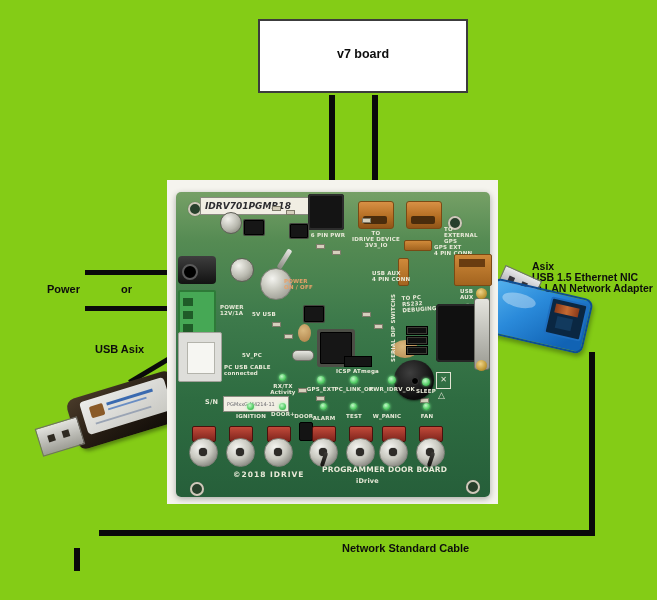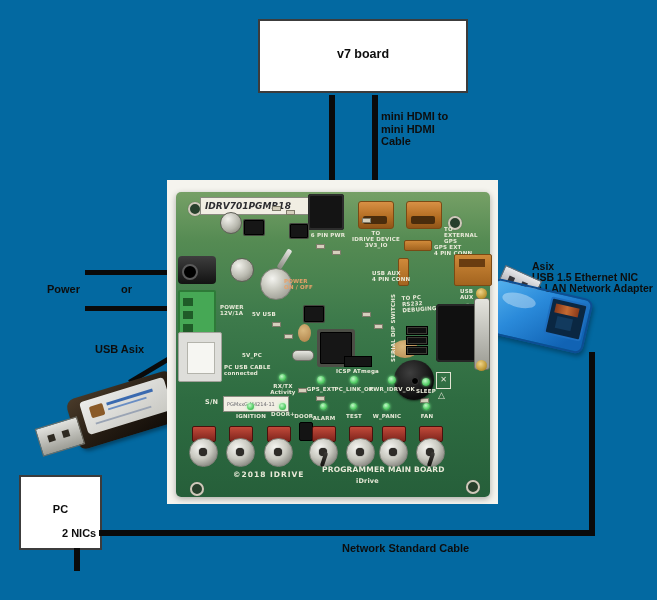--- a/index.html
+++ b/index.html
@@ -1,16 +1,16 @@
 <!DOCTYPE html>
 <html><head>
 <meta charset="utf-8">
 <style>
   html,body{margin:0;padding:0;background:#fff;}
-  #stage{position:relative;width:657px;height:600px;background:#0369a1;overflow:hidden;
+  #stage{position:relative;width:657px;height:600px;background:#84cc16;overflow:hidden;
          font-family:"Liberation Sans",sans-serif;}
   .abs{position:absolute;}
   .lbl{position:absolute;font-weight:bold;font-size:11px;line-height:12.5px;color:#0d0d0d;
        white-space:pre-line;font-family:"Liberation Sans",sans-serif;}
   .cable{position:absolute;background:#0a0a0a;}
   .box{position:absolute;border:2px solid #3c3c3c;background:#fff;}
   
   #photo-bg{position:absolute;left:167px;top:180px;width:331px;height:324px;background:#f5f4ee;}
   #pcb{position:absolute;left:176px;top:192px;width:314px;height:305px;border-radius:5px;
        background:linear-gradient(180deg,#76a066 0%,#558b53 16%,#3d7a4b 42%,#2e6c41 68%,#265f3a 100%);
@@ -48,23 +48,20 @@
 <body>
 
 <div id="stage">
 
   <div class="box" style="left:258px;top:19px;width:206px;height:70px;">
     <div class="lbl" style="left:0;top:27px;width:100%;text-align:center;font-size:12.5px;position:absolute;">v7 board</div>
   </div>
 
   <div class="cable" style="left:329px;top:95px;width:6px;height:99px;"></div>
   <div class="cable" style="left:372px;top:95px;width:6px;height:99px;"></div>
-  <div class="lbl" style="left:381px;top:110px;">mini HDMI to
-mini HDMI
-Cable</div>
 
   <div class="cable" style="left:85px;top:270px;width:93px;height:5px;"></div>
   <div class="cable" style="left:85px;top:306px;width:93px;height:5px;"></div>
   <div class="lbl" style="left:47px;top:283px;">Power</div>
   <div class="lbl" style="left:121px;top:283px;">or</div>
 
   <div class="lbl" style="left:95px;top:343px;">USB Asix</div>
   <div class="cable" style="left:125px;top:364px;width:62px;height:5px;transform:rotate(-31deg);"></div>
 
   <div class="abs" style="left:24px;top:358px;width:165px;height:118px;">
@@ -77,24 +74,20 @@
       <div class="abs" style="left:26px;top:14px;width:40px;height:2px;background:#6a8ec4;"></div>
       <div class="abs" style="left:10px;top:24px;width:58px;height:2px;background:#9aa4b4;"></div>
     </div>
     <div class="abs" style="left:14px;top:64px;width:42px;height:27px;transform:rotate(-17deg);border:1px solid #6e6e66;
          background:linear-gradient(180deg,#e2e2de,#9c9c94);">
       <div class="abs" style="left:9px;top:9px;width:7px;height:7px;background:#2e2a22;"></div>
       <div class="abs" style="left:24px;top:9px;width:7px;height:7px;background:#2e2a22;"></div>
     </div>
   </div>
 
-  <div class="box" style="left:19px;top:475px;width:79px;height:71px;">
-    <div class="lbl" style="left:0;top:26px;width:100%;text-align:center;position:absolute;">PC</div>
-    <div class="lbl" style="left:41px;top:50px;position:absolute;">2 NICs</div>
-  </div>
   <div class="cable" style="left:74px;top:548px;width:6px;height:23px;"></div>
 
   <div class="cable" style="left:99px;top:530px;width:496px;height:6px;"></div>
   <div class="cable" style="left:589px;top:352px;width:6px;height:184px;"></div>
   <div class="lbl" style="left:342px;top:542px;">Network Standard Cable</div>
 
   <div class="lbl" style="left:532px;top:261px;font-size:10.5px;line-height:11px;">Asix
 USB 1.5 Ethernet NIC
 to LAN Network Adapter</div>
   <div class="abs" style="left:483px;top:268px;width:118px;height:86px;">
@@ -305,17 +298,17 @@
         <div class="sw-pin"></div>
       </div>
     <div class="sw" style="left:240px;top:232px;">
         <div class="sw-body"></div>
         <div class="sw-nut"></div>
         <div class="sw-pin"></div>
         <div class="sw-lever"></div>
       </div>
 
     <div class="silk" style="left:57px;top:280px;font-size:7.5px;letter-spacing:1px;">©2018 IDRIVE</div>
-    <div class="silk" style="left:146px;top:275px;font-size:7.5px;">PROGRAMMER MAIN BOARD</div>
+    <div class="silk" style="left:146px;top:275px;font-size:7.5px;">PROGRAMMER DOOR BOARD</div>
     <div class="silk" style="left:180px;top:286px;font-size:6.5px;">iDrive</div>
   </div>
 
 </div>
 
 </body></html>

